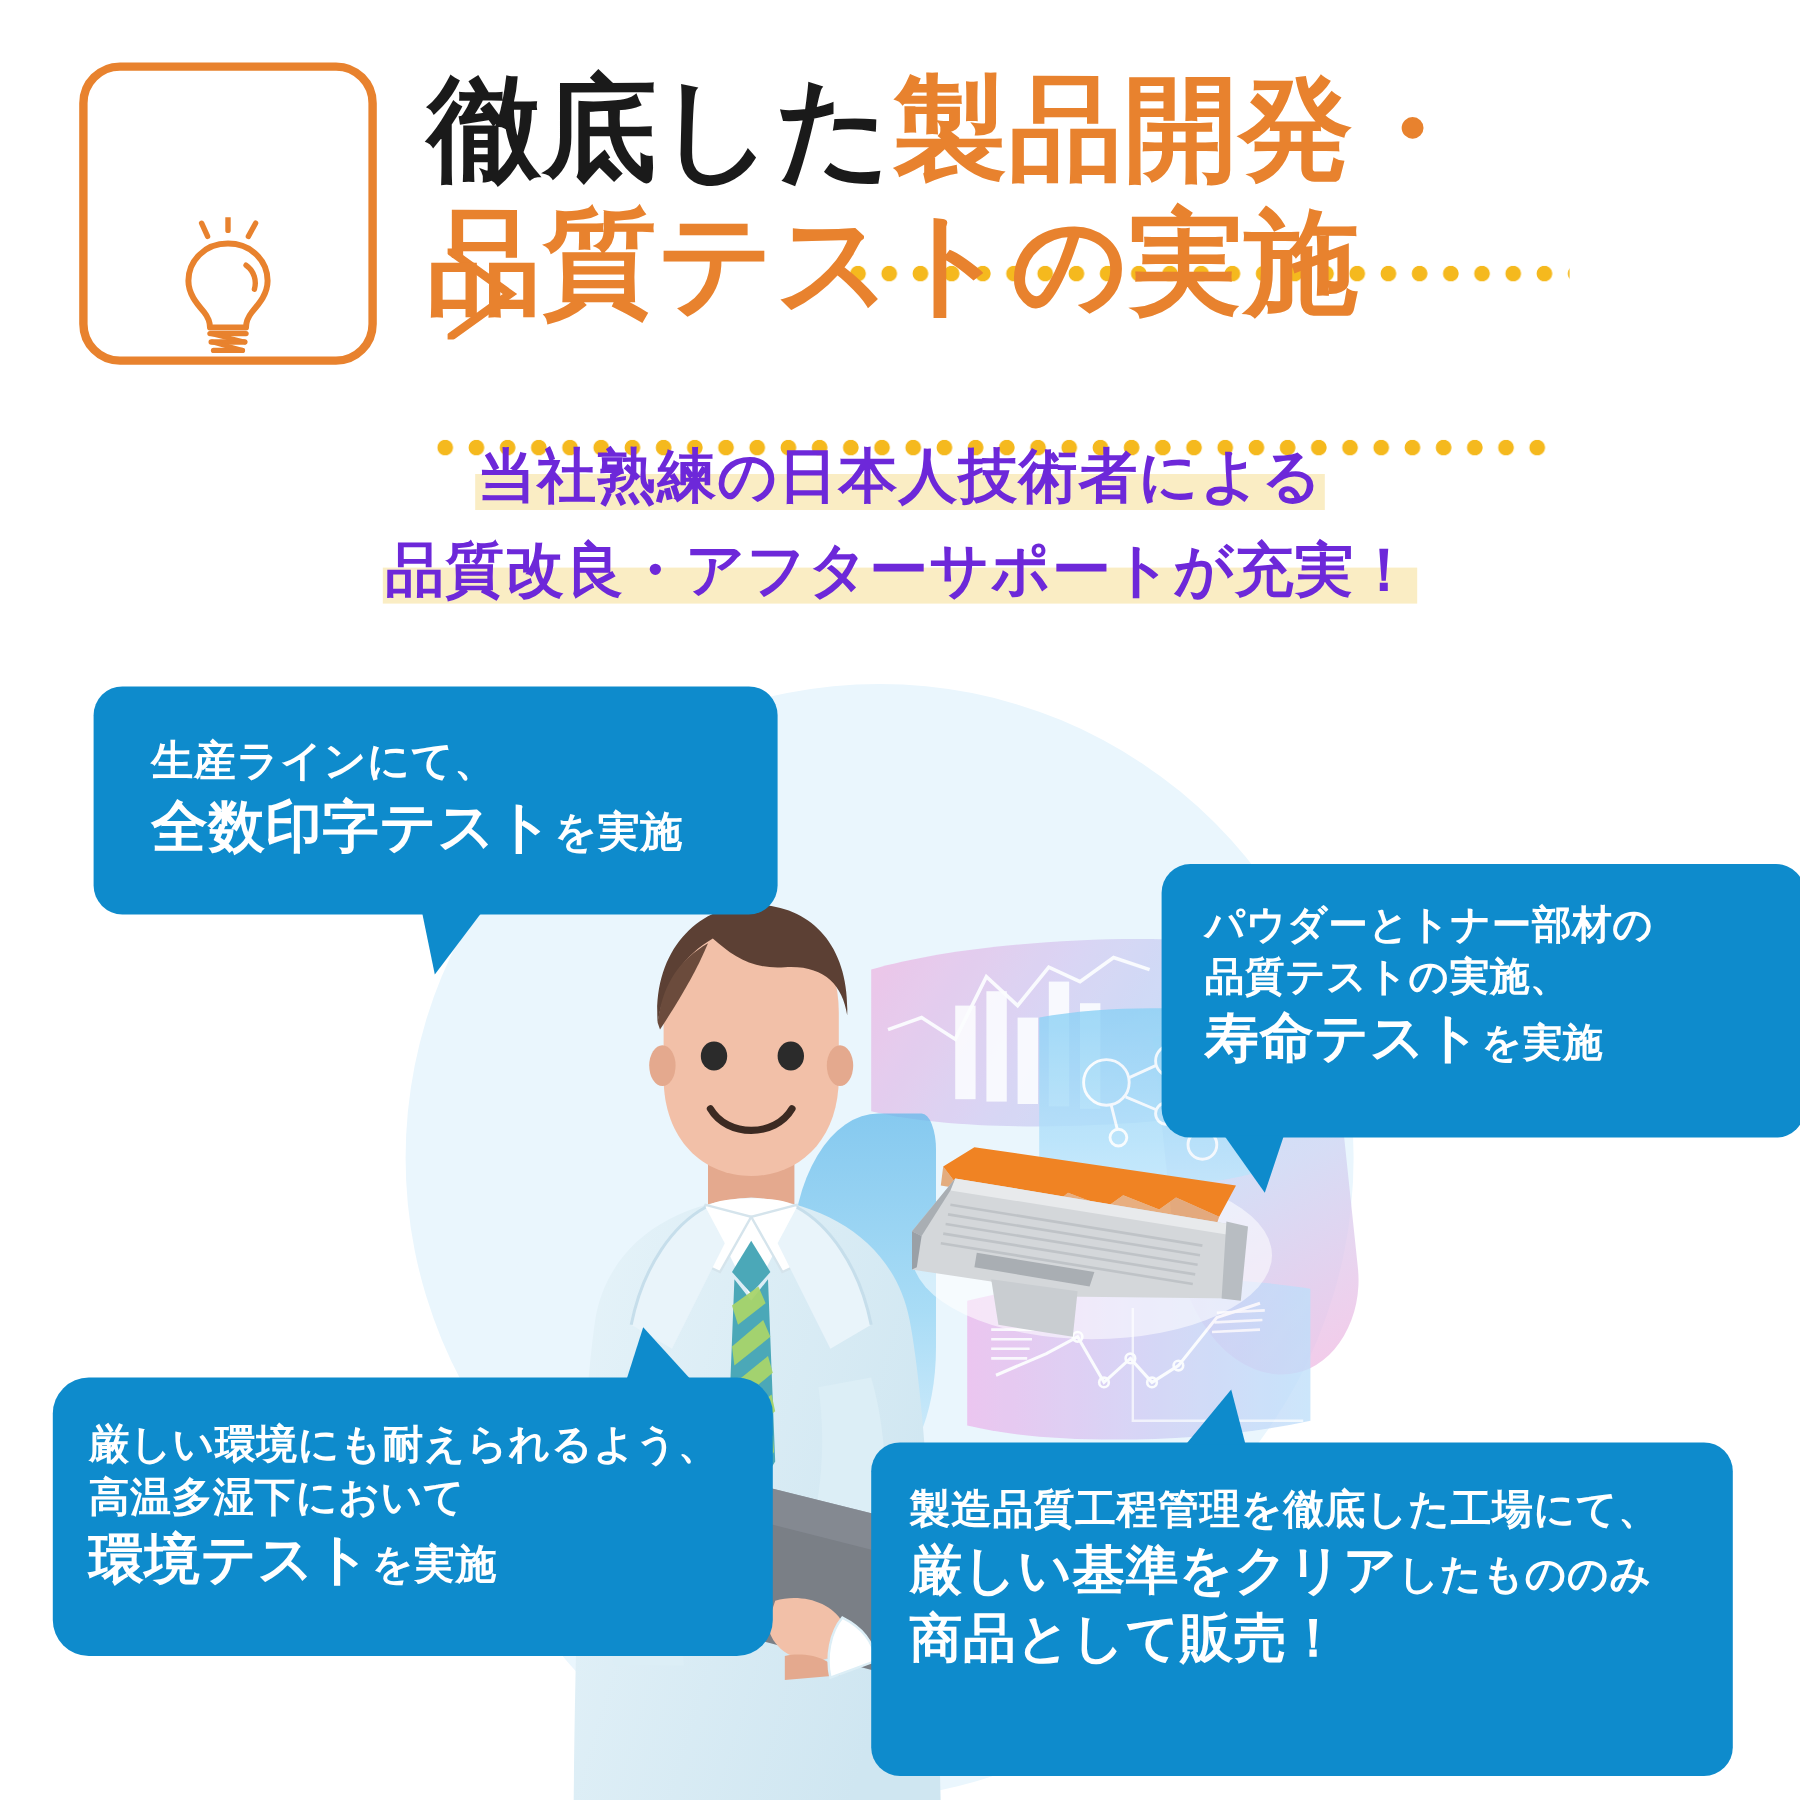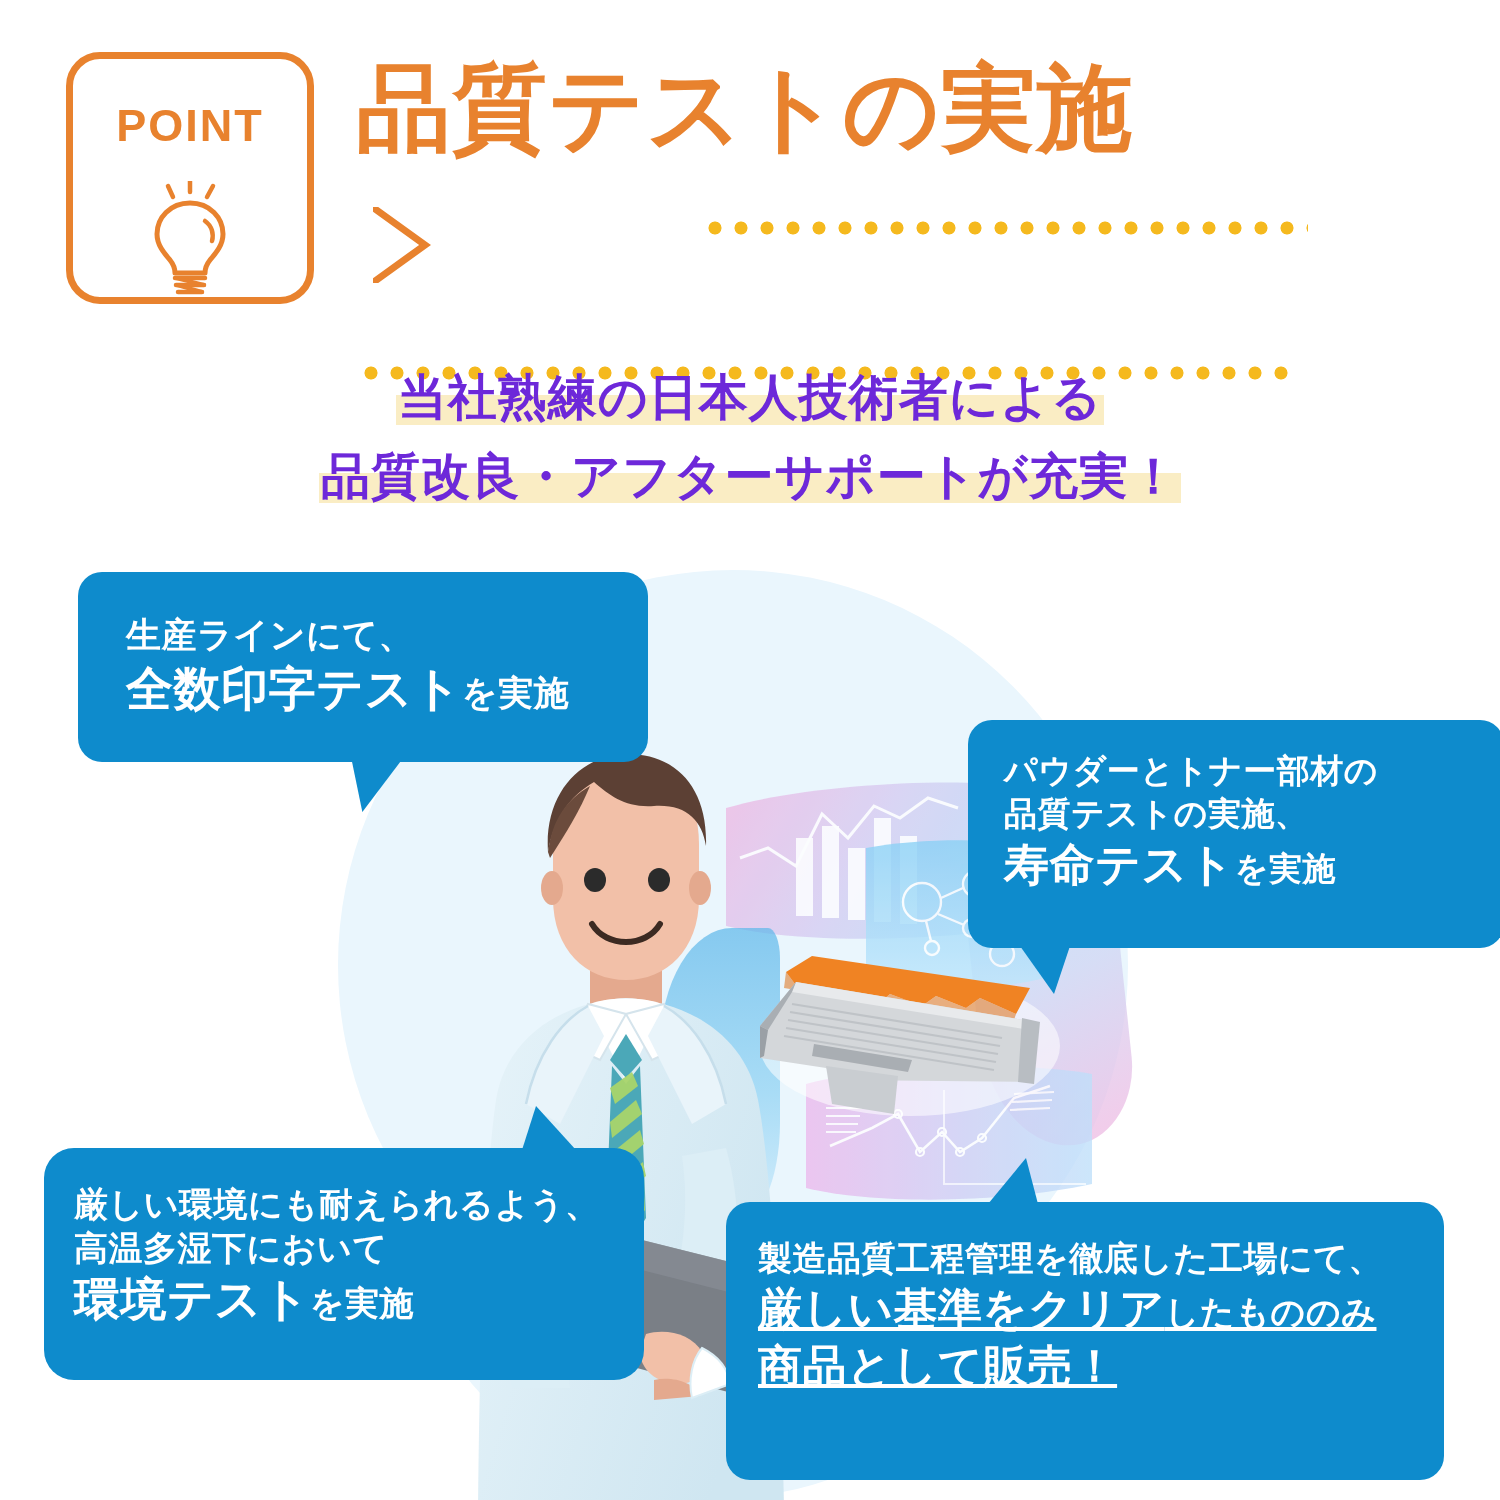--- a/index.html
+++ b/index.html
@@ -207,39 +207,38 @@
     left: 478px; top: -42px;
     border-left: 14px solid transparent;
     border-right: 40px solid transparent;
     border-bottom: 44px solid #0E8BCC;
   }
 
   
   #bubble4 { left: 726px; top: 654px; width: 718px; height: 278px; }
   #bubble4 .b-inner { padding: 34px 0 0 32px; }
   #bubble4 .b-sm { font-size: 34px; }
-  #bubble4 .b-big { font-size: 44px; text-decoration: underline; }
+  #bubble4 .b-big { font-size: 44px; }
   #bubble4 .b-big .tail-txt { font-size: 34px; }
   #bubble4 .tail {
     left: 262px; top: -44px;
     border-left: 38px solid transparent;
     border-right: 12px solid transparent;
     border-bottom: 46px solid #0E8BCC;
   }
 
   
   .figure { position: absolute; left: 440px; top: 200px; width: 420px; height: 760px; }
 </style>
 </head>
 <body>
 
 <div id="page">
 
   <div class="point-badge">
-    <div class="point-label">POINT</div>
     <div class="bulb">
       <svg width="110" height="116" viewBox="0 0 110 116" fill="none">
 
         <path d="M38 16 L33 5" stroke="#E8822E" stroke-width="4.5" stroke-linecap="round"></path>
         <path d="M55 11 L55 0.5" stroke="#E8822E" stroke-width="4.5" stroke-linecap="round"></path>
         <path d="M72 16 L78 5" stroke="#E8822E" stroke-width="4.5" stroke-linecap="round"></path>
 
         <path d="M55 22 C35 22 22 37 22 53 C22 64 29 72 35 79 C39 84 40 88 40 92 L70 92 C70 88 71 84 75 79 C81 72 88 64 88 53 C88 37 75 22 55 22 Z" stroke="#E8822E" stroke-width="5" fill="none" stroke-linejoin="round"></path>
 
         <path d="M70 40 C77 45 79 53 77 60" stroke="#E8822E" stroke-width="4.5" fill="none" stroke-linecap="round"></path>
@@ -252,20 +251,21 @@
       </svg>
     </div>
     <div class="badge-tail">
       <svg width="60" height="76" viewBox="0 0 60 76" fill="none">
         <path d="M2 2 L52 38 L2 74" stroke="#E8822E" stroke-width="7" fill="none" stroke-linecap="square"></path>
       </svg>
     </div>
   </div>
 
   <div class="headline">
+    <div class="hl-line"><span class="hl-black">徹底した</span><span class="hl-orange">製品開発・</span></div>
     <div class="dots-row" id="dots1"></div>
     <div class="hl-line"><span class="hl-orange">品質テストの実施</span></div>
     <div class="dots-row" id="dots2"></div>
   </div>
 
   <div class="subtitle">
     <div class="sub-row">
       <div class="sub-line">
         <span class="hl-bg"></span>
         <span class="txt">当社熟練の日本人技術者による</span>

